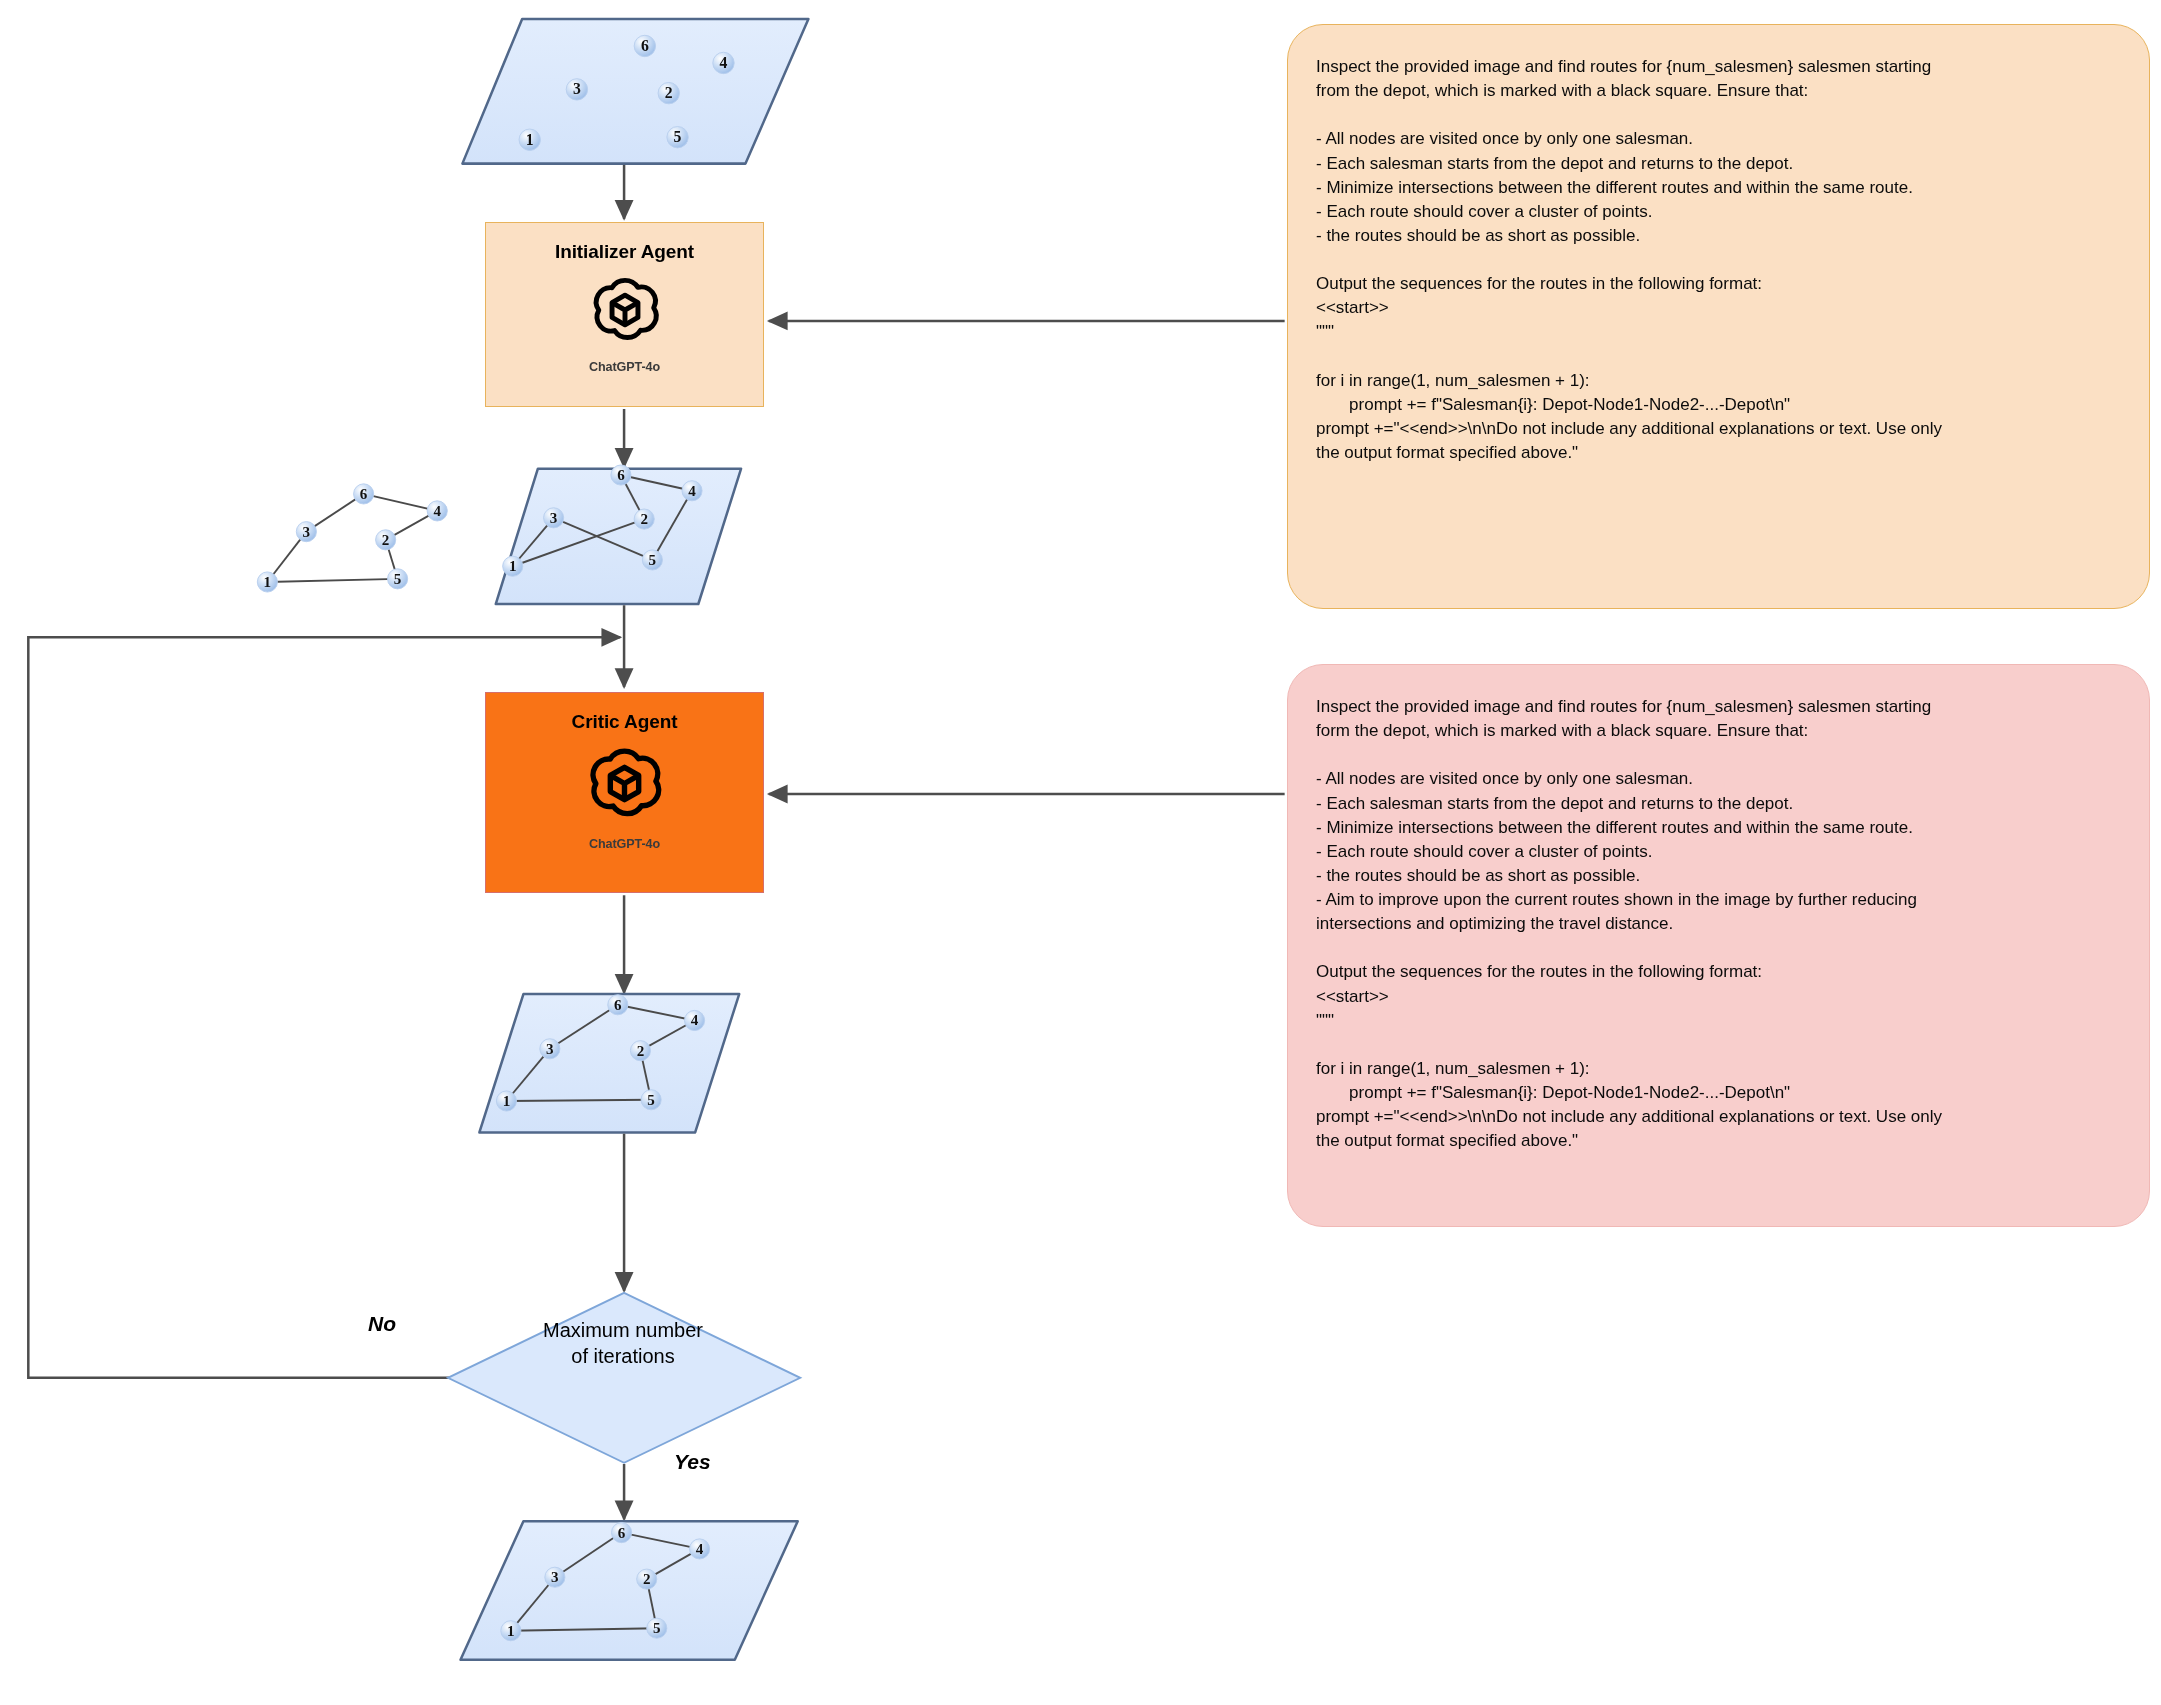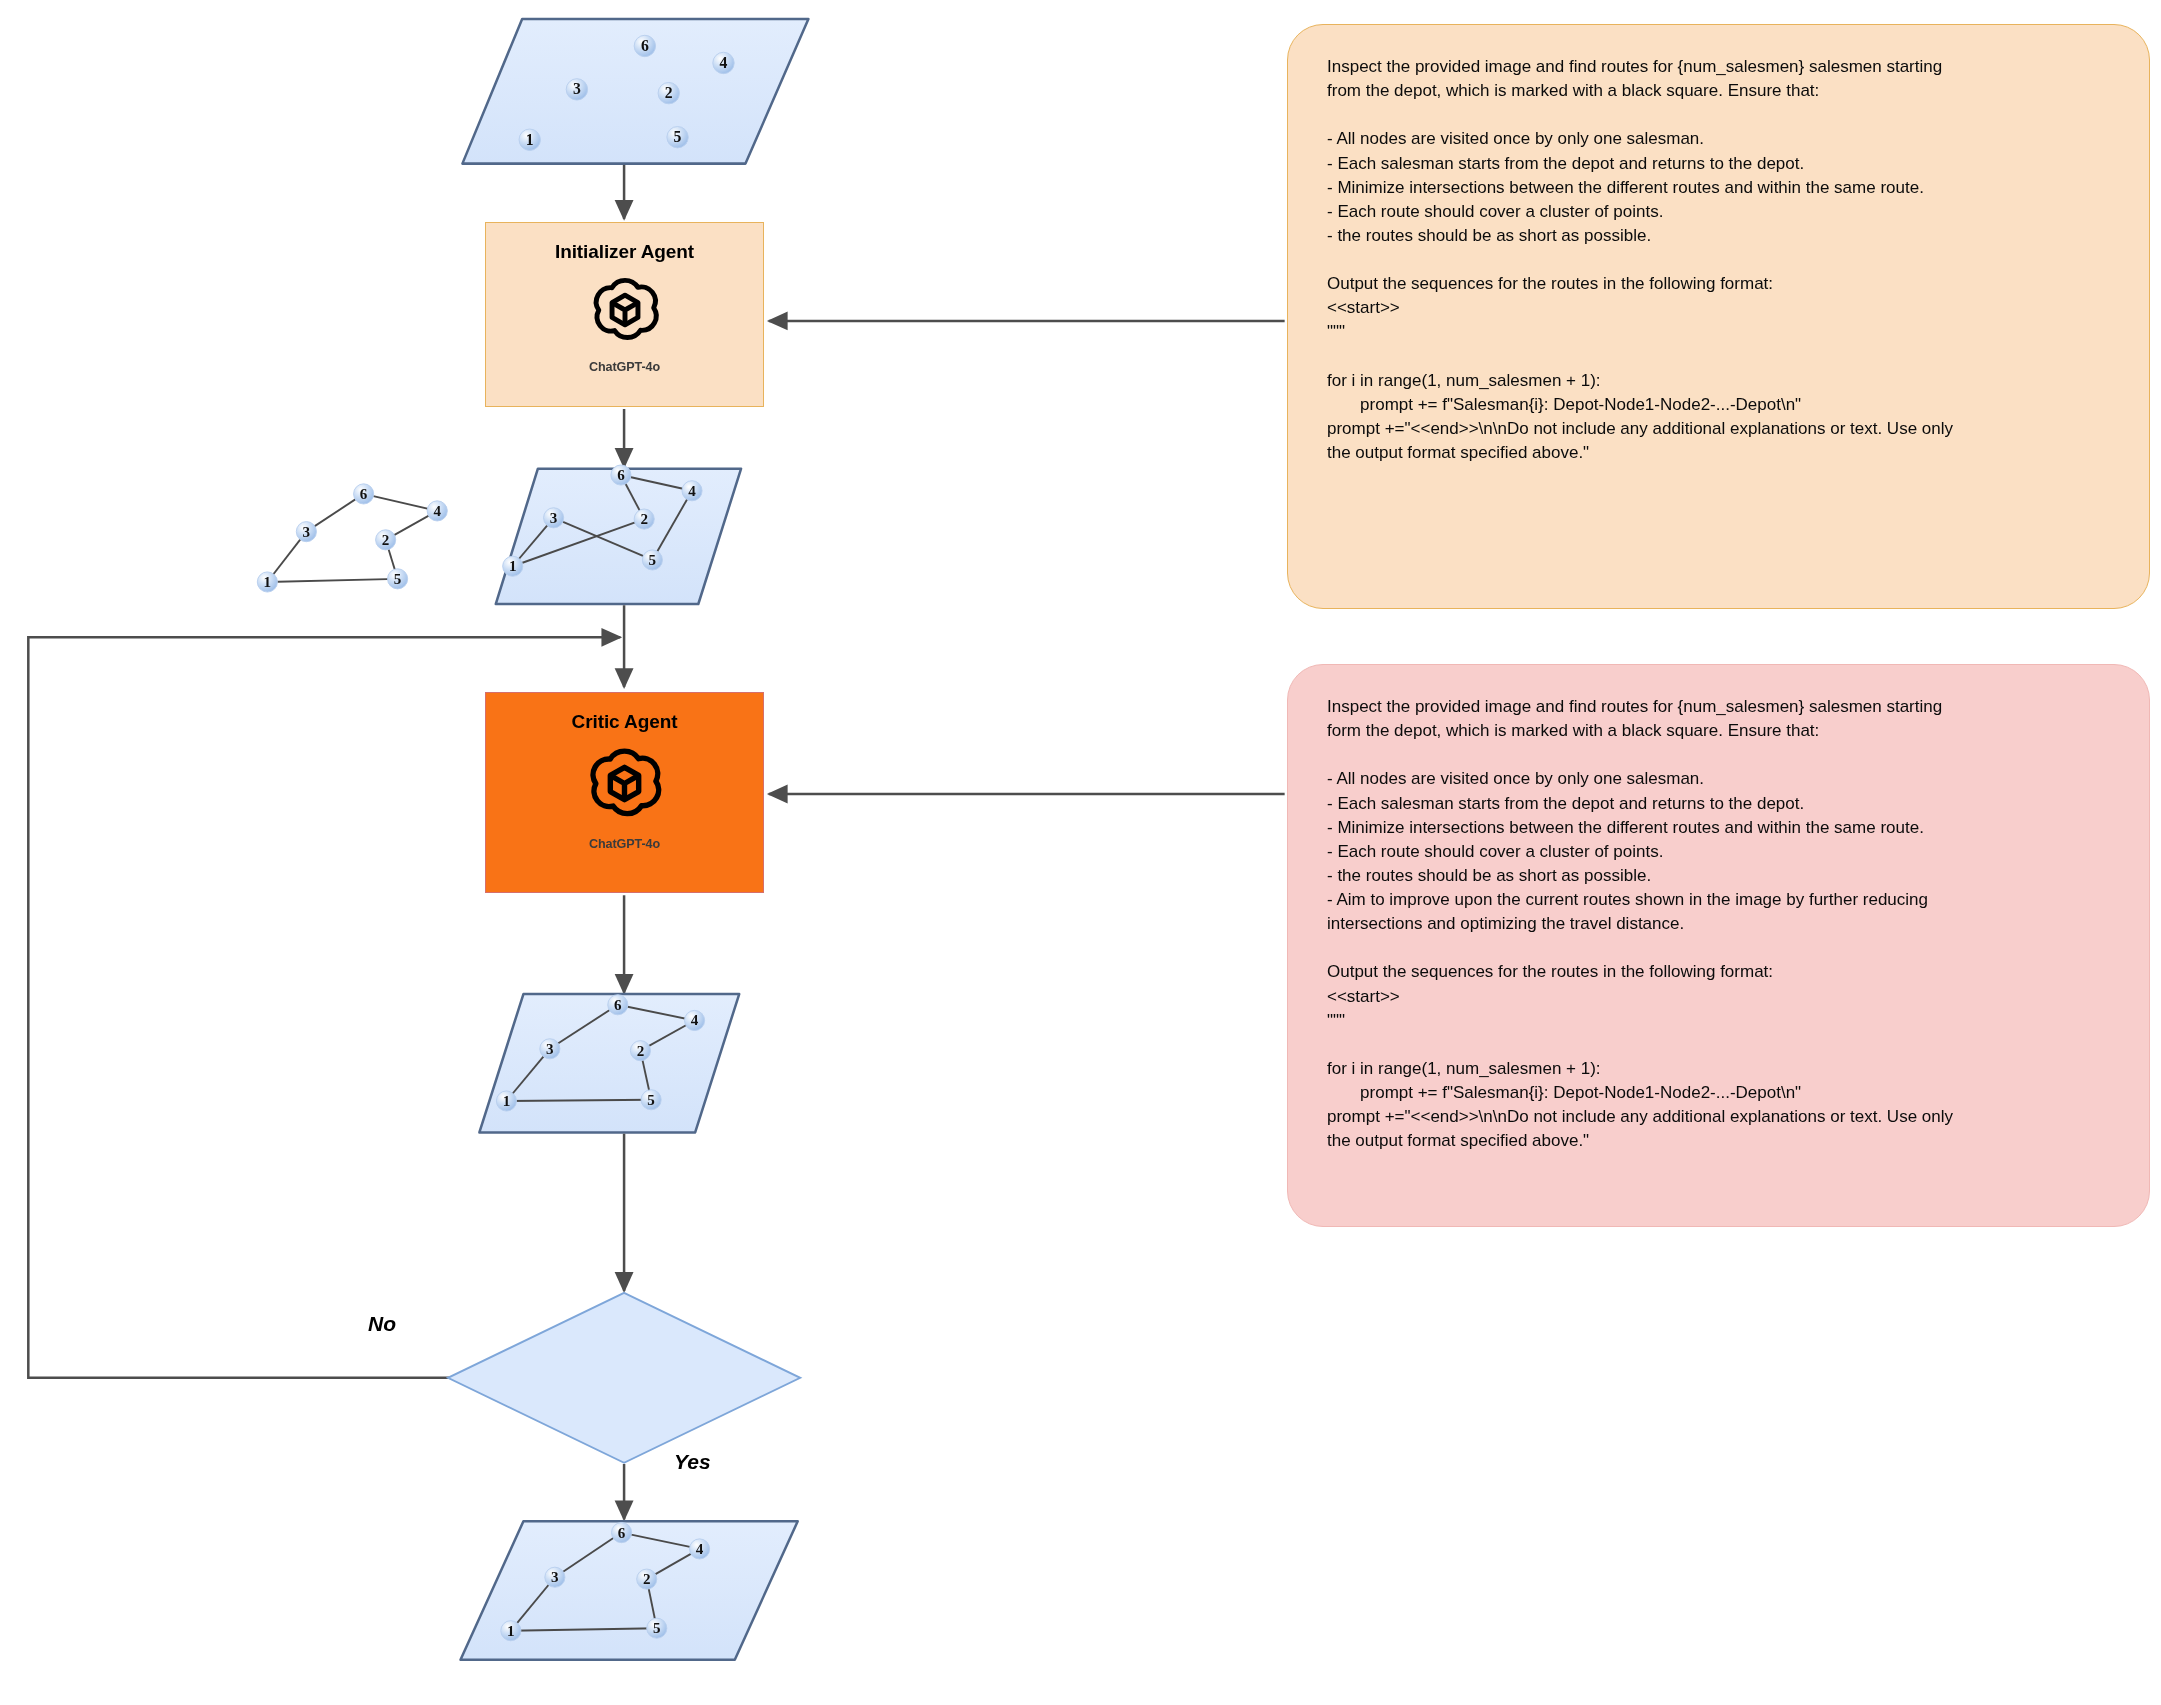--- a/index.html
+++ b/index.html
@@ -53,21 +53,21 @@
   #critic-agent{
     left:485px; top:692px; width:279px; height:201px;
     background:#f97316;
     border:1.9px solid #d66f6b;
   }
   
   .prompt-card{
     position:absolute;
     box-sizing:border-box;
     border-radius:36px;
-    padding:30px 33px 25px 39px;
+    padding:30px 33px 25px 28px;
     font-size:17px;
     line-height:1.42;
     white-space:pre-wrap;
     color:#0b0b0b;
     overflow:hidden;
   }
   #initializer-prompt{
     left:1287px; top:24px; width:863px; height:585px;
     background:#fbe0c4;
     border:1.9px solid #e8b35c;
@@ -321,18 +321,22 @@
 
 Output the sequences for the routes in the following format:
 &lt;&lt;start&gt;&gt;
 """
 
 for i in range(1, num_salesmen + 1):
        prompt += f"Salesman{i}: Depot-Node1-Node2-...-Depot\n"
 prompt +="&lt;&lt;end&gt;&gt;\n\nDo not include any additional explanations or text. Use only
 the output format specified above."</div>
 
+  <div id="decision-text">
+    <div>Maximum number</div>
+    <div>of iterations</div>
+  </div>
 
   <div class="edge-label" id="label-no">No</div>
   <div class="edge-label" id="label-yes">Yes</div>
 
 </div>
 
 
 </body></html>

